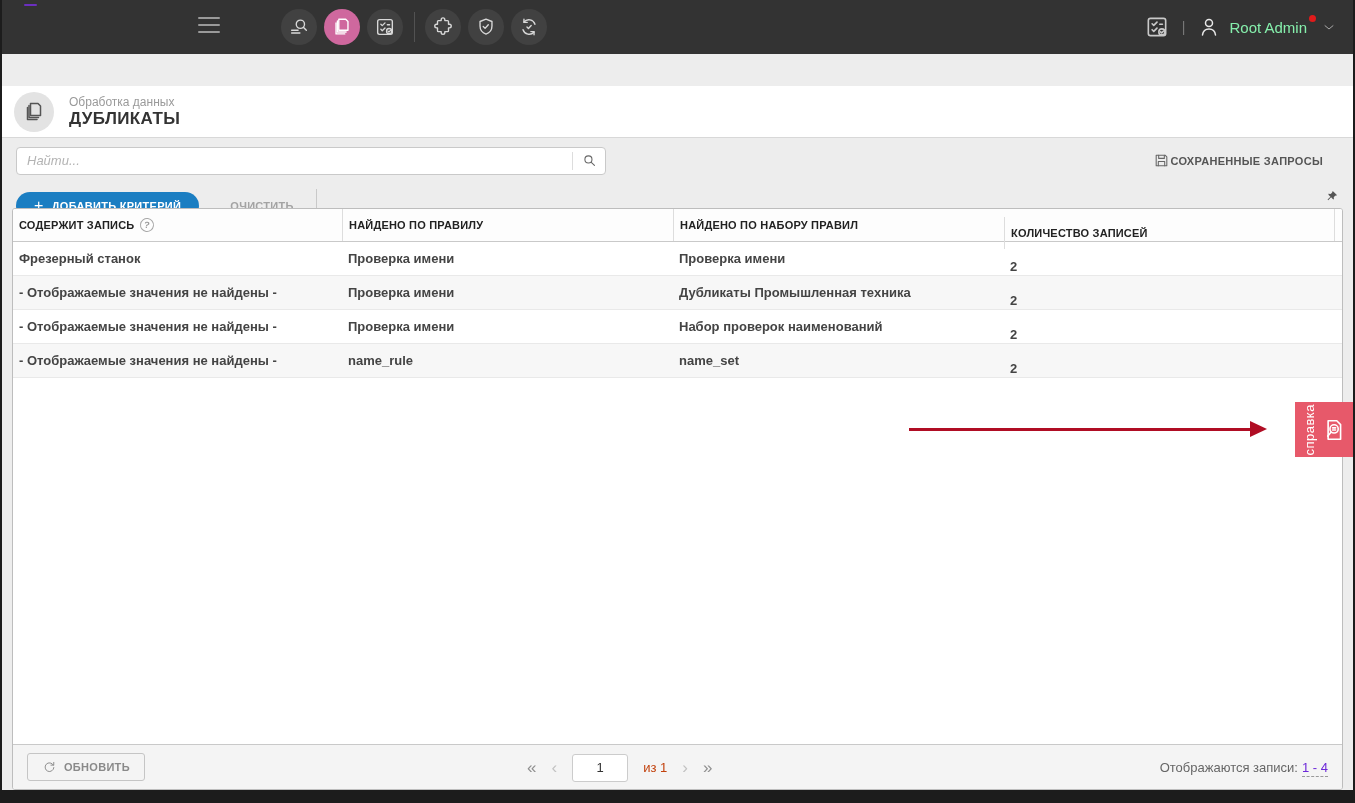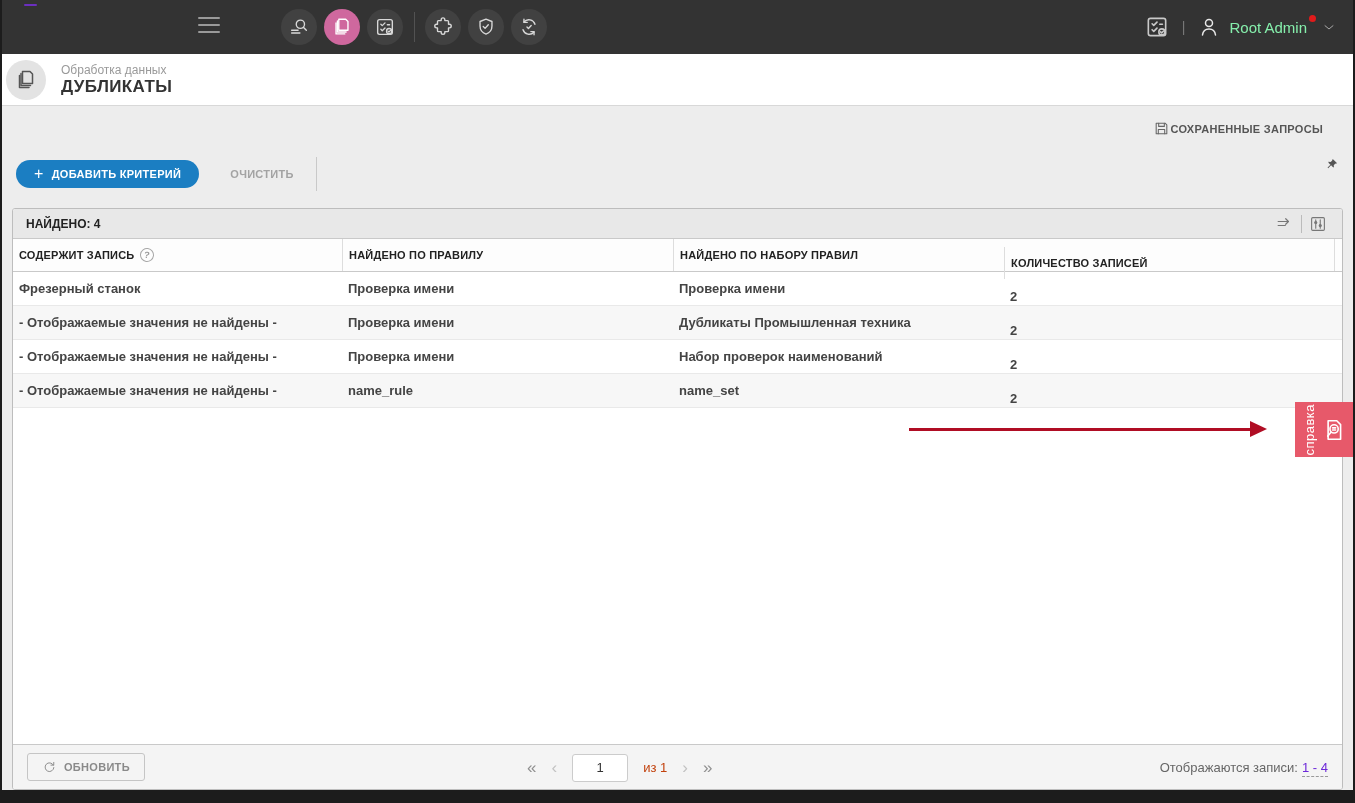--- a/index.html
+++ b/index.html
@@ -24,21 +24,21 @@
   .top-right svg { display:block; }
   .tasks-btn { color:#c9c9c9; cursor:pointer; margin-right:12px; }
   .tr-divider { color:#777; font-size:14px; margin-right:12px; }
   .user-menu { display:flex; align-items:center; cursor:pointer; }
   .user-menu .uname { position:relative; color:#86efac; font-size:15px; margin:0 6px 0 8px; }
   .notif-dot { position:absolute; right:-9px; top:-4px; width:7px; height:7px; border-radius:50%; background:#e01b1b; }
   .chev { color:#a8a8a8; margin-left:8px; }
 
   
   .page-header { height:52px; background:#ffffff; border-bottom:1px solid #d8d8d8;
-                 display:flex; align-items:center; padding-left:4px; }
+                 display:flex; align-items:center; padding-left:12px;margin-top:32px; }
   .hdr-circle { width:40px; height:40px; border-radius:50%; background:#e3e3e3; color:#555;
                 display:flex; align-items:center; justify-content:center; }
   .hdr-circle svg { width:24px; height:24px; }
   .hdr-text { margin-left:15px; }
   .breadcrumb { font-size:12px; color:#9a9a9a; line-height:14px; }
   .page-title { font-size:17px; font-weight:700; color:#333; letter-spacing:.4px; line-height:20px; }
 
   
   .search-row { height:45px; display:flex; align-items:center; padding:0 14px; }
   .search-box { width:590px; height:28px; background:#fff; border:1px solid #c9c9c9; border-radius:4px;
@@ -213,20 +213,30 @@
           <path d="M5.5 7.5v12H15"></path>
         </svg>
     </div>
     <div class="hdr-text">
       <div class="breadcrumb">Обработка данных</div>
       <div class="page-title">ДУБЛИКАТЫ</div>
     </div>
   </div>
 
   <div class="search-row">
+    <div class="search-box">
+      <input type="text" placeholder="Найти..." style="">
+      <div class="sb-divider"></div>
+      <div class="sb-btn">
+        <svg viewBox="0 0 24 24" width="17" height="17">
+            <circle cx="10.5" cy="10.5" r="5"></circle>
+            <path d="M14.5 14.5L19 19"></path>
+          </svg>
+      </div>
+    </div>
     <div class="search-spacer"></div>
     <div class="saved-queries">
       <svg viewBox="0 0 24 24" width="17" height="17">
           <path d="M4.5 4.5H17l2.5 2.5v12.5H4.5Z"></path>
           <path d="M8 4.5V9h8V4.5"></path>
           <path d="M7.5 19.5V13.5h9v6"></path>
         </svg>
       <span>СОХРАНЕННЫЕ ЗАПРОСЫ</span>
     </div>
   </div>
@@ -239,40 +249,20 @@
     <button class="btn-clear">ОЧИСТИТЬ</button>
     <div class="crit-divider"></div>
     <div class="pin-btn">
       <svg viewBox="0 0 24 24" width="15" height="15">
           <path fill="currentColor" stroke="none" d="M14 3l7 7-3.2.8-2.2 2.2.3 3.8-1.8-.7-2.8-2.8-4.6 4.6-1-1 4.6-4.6-2.8-2.8-.7-1.8 3.8.3 2.2-2.2z"></path>
         </svg>
     </div>
   </div>
 
   <div class="panel">
-    <div class="found-bar">
-      <span class="found-label">НАЙДЕНО: 4</span>
-      <div class="fb-spacer"></div>
-      <div class="fb-icon">
-        <svg viewBox="0 0 24 24" width="19" height="19">
-            <path d="M4 9.5h13"></path>
-            <path d="M13.5 6L17 9.5 13.5 13"></path>
-            <path d="M4 14.5h9"></path>
-          </svg>
-      </div>
-      <div class="fb-divider"></div>
-      <div class="fb-icon">
-        <svg viewBox="0 0 24 24" width="18" height="18">
-            <rect x="3.5" y="3.5" width="17" height="17" rx="1.5"></rect>
-            <path d="M9 6.5v11M15 6.5v11"></path>
-            <circle cx="9" cy="10" r="1.4" fill="currentColor"></circle>
-            <circle cx="15" cy="14" r="1.4" fill="currentColor"></circle>
-          </svg>
-      </div>
-    </div>
 
     <div class="thead">
       <div class="th c1">
         <span>СОДЕРЖИТ ЗАПИСЬ</span>
         <span class="help-circle">?</span>
       </div>
       <div class="th c2">НАЙДЕНО ПО ПРАВИЛУ</div>
       <div class="th c3">НАЙДЕНО ПО НАБОРУ ПРАВИЛ</div>
       <div class="th c4">КОЛИЧЕСТВО ЗАПИСЕЙ</div>
       <div class="th-gutter"></div>

